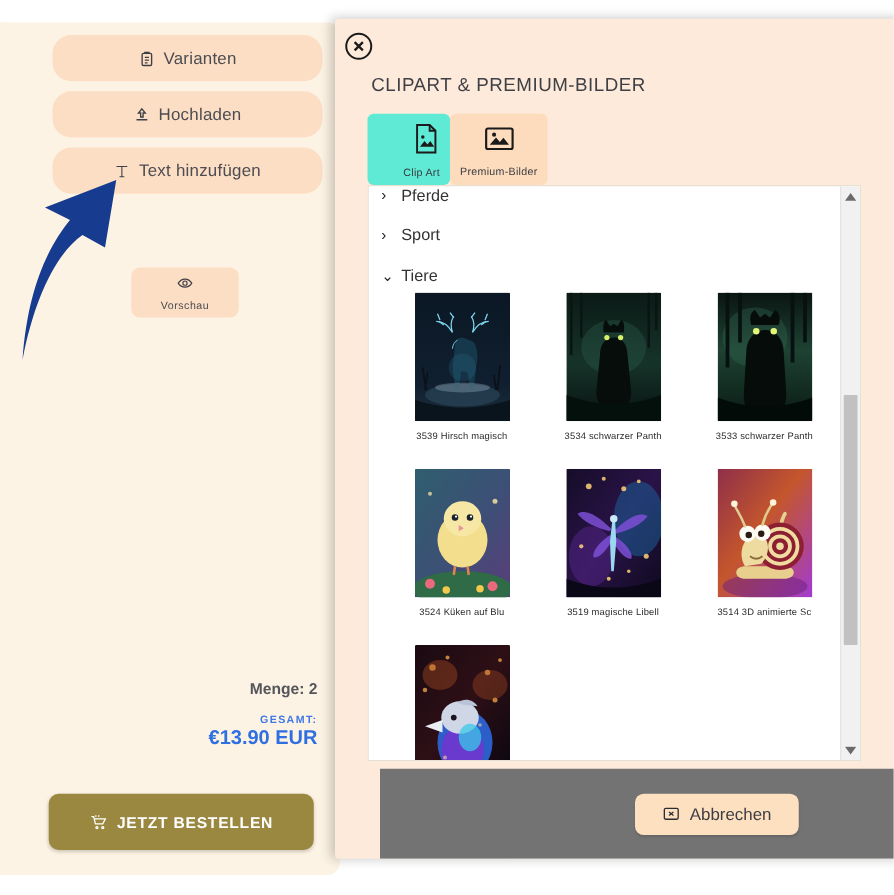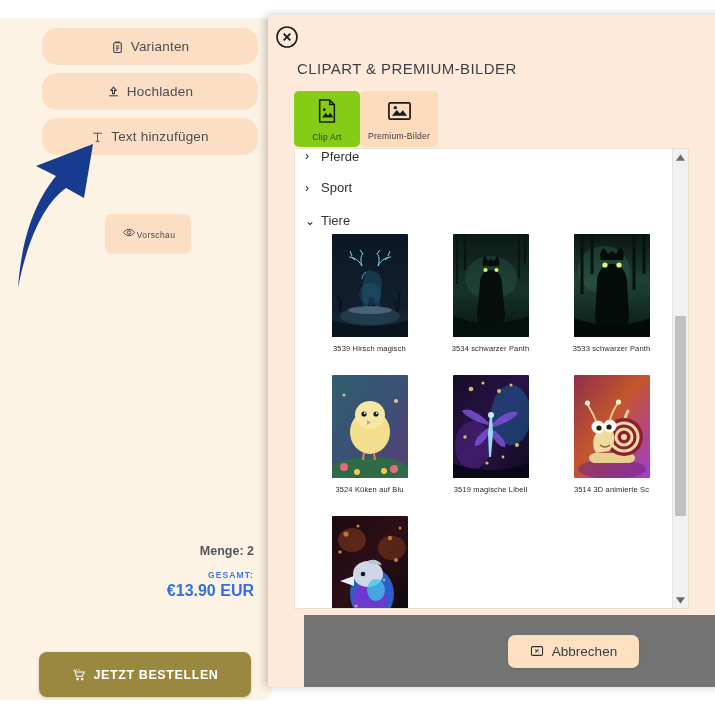--- a/index.html
+++ b/index.html
@@ -34,41 +34,41 @@
     cursor:pointer;
   }
   .tool-btn .ico{margin-right:7px;display:inline-flex;align-items:center;color:#3e3e46;}
   .tool-btn.selected:after{
     content:"";position:absolute;left:-10px;top:-9px;right:-10px;bottom:-9px;
     border:4px solid #1a56d6;border-radius:16px;pointer-events:none;
   }
   .preview-btn{
     position:absolute;left:105px;top:196px;width:86px;height:40px;
     background:#fbdec3;border-radius:7px;
-    display:flex;flex-direction:row;align-items:center;justify-content:center;
+    display:flex;flex-direction:column;align-items:center;justify-content:center;
     cursor:pointer;
   }
   .preview-btn .plabel{font-size:8.5px;color:#4b4b52;margin-top:1px;letter-spacing:.4px;}
 
   
   .blue-arrow{position:absolute;left:0px;top:140px;width:110px;height:160px;pointer-events:none;}
 
   
   .product-info{position:absolute;left:38px;top:512px;width:216px;}
   .product-title{
     font-size:14.5px;font-weight:bold;color:#55555c;line-height:1.45;
     letter-spacing:.1px;
   }
   .qty{margin-top:14px;text-align:right;font-size:12.5px;color:#55555c;font-weight:bold;}
   .total-wrap{margin-top:11px;text-align:right;}
   .total-label{font-size:8.5px;letter-spacing:1.1px;color:#3e79e6;font-weight:bold;display:block;margin-top:12px;}
   .total-value{font-size:16px;font-weight:bold;color:#2f6fe0;display:block;margin-top:2px;}
 
   .order-btn{
-    position:absolute;left:39px;top:634px;width:212px;height:45px;
+    position:absolute;left:39px;top:617px;width:212px;height:45px;
     background:#9a8840;border-radius:8px;
     display:flex;align-items:center;justify-content:center;
     color:#ffffff;font-size:12.5px;font-weight:bold;letter-spacing:.6px;
     cursor:pointer;
     box-shadow:0 1px 3px rgba(0,0,0,.18);
   }
   .order-btn .ico{margin-right:8px;display:inline-flex;align-items:center;}
 
   
   .modal{
@@ -85,21 +85,21 @@
     position:absolute;left:29px;top:45px;
     font-size:15px;color:#3f3f46;letter-spacing:.4px;
   }
   .tabs{position:absolute;left:26px;top:76px;display:flex;}
   .tab{
     padding:7px 8px 5px;border-radius:5px;
     display:flex;flex-direction:column;align-items:center;justify-content:center;
     cursor:pointer;min-width:50px;
   }
   .tab .tlabel{font-size:8.5px;color:#3a3a41;margin-top:4px;letter-spacing:.25px;}
-  .tab.active{background:#84cc16;}
+  .tab.active{background:#5eead4;align-items:flex-end;}
   .tab.inactive{background:#fcdcbc;}
 
   
   .browser{
     position:absolute;left:26px;top:133px;width:393px;height:459px;
     background:#ffffff;
     border:1px solid #e9e0d4;
     overflow:hidden;
   }
   .cat-tree{position:absolute;left:0;top:0;width:100%;}

